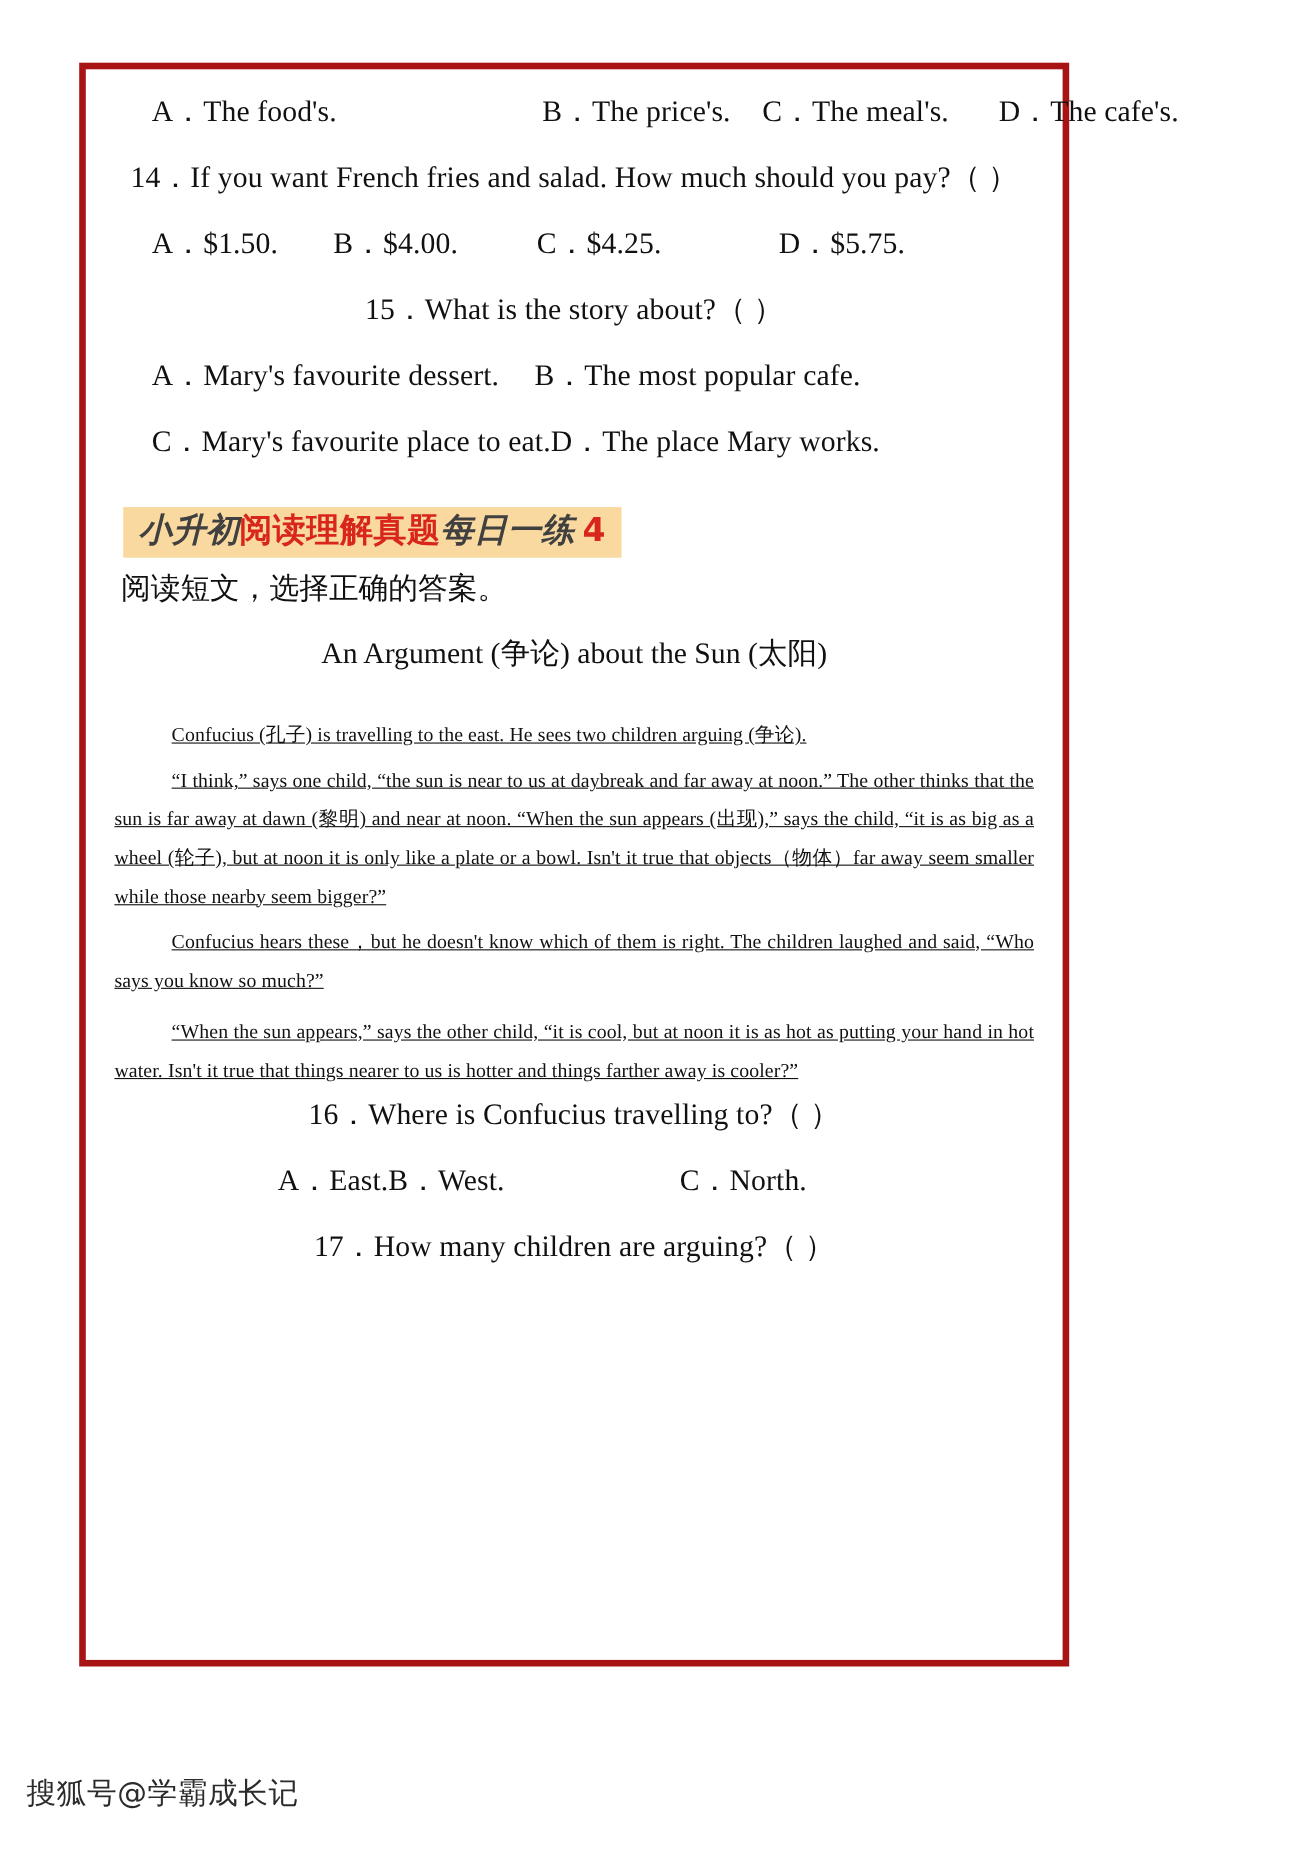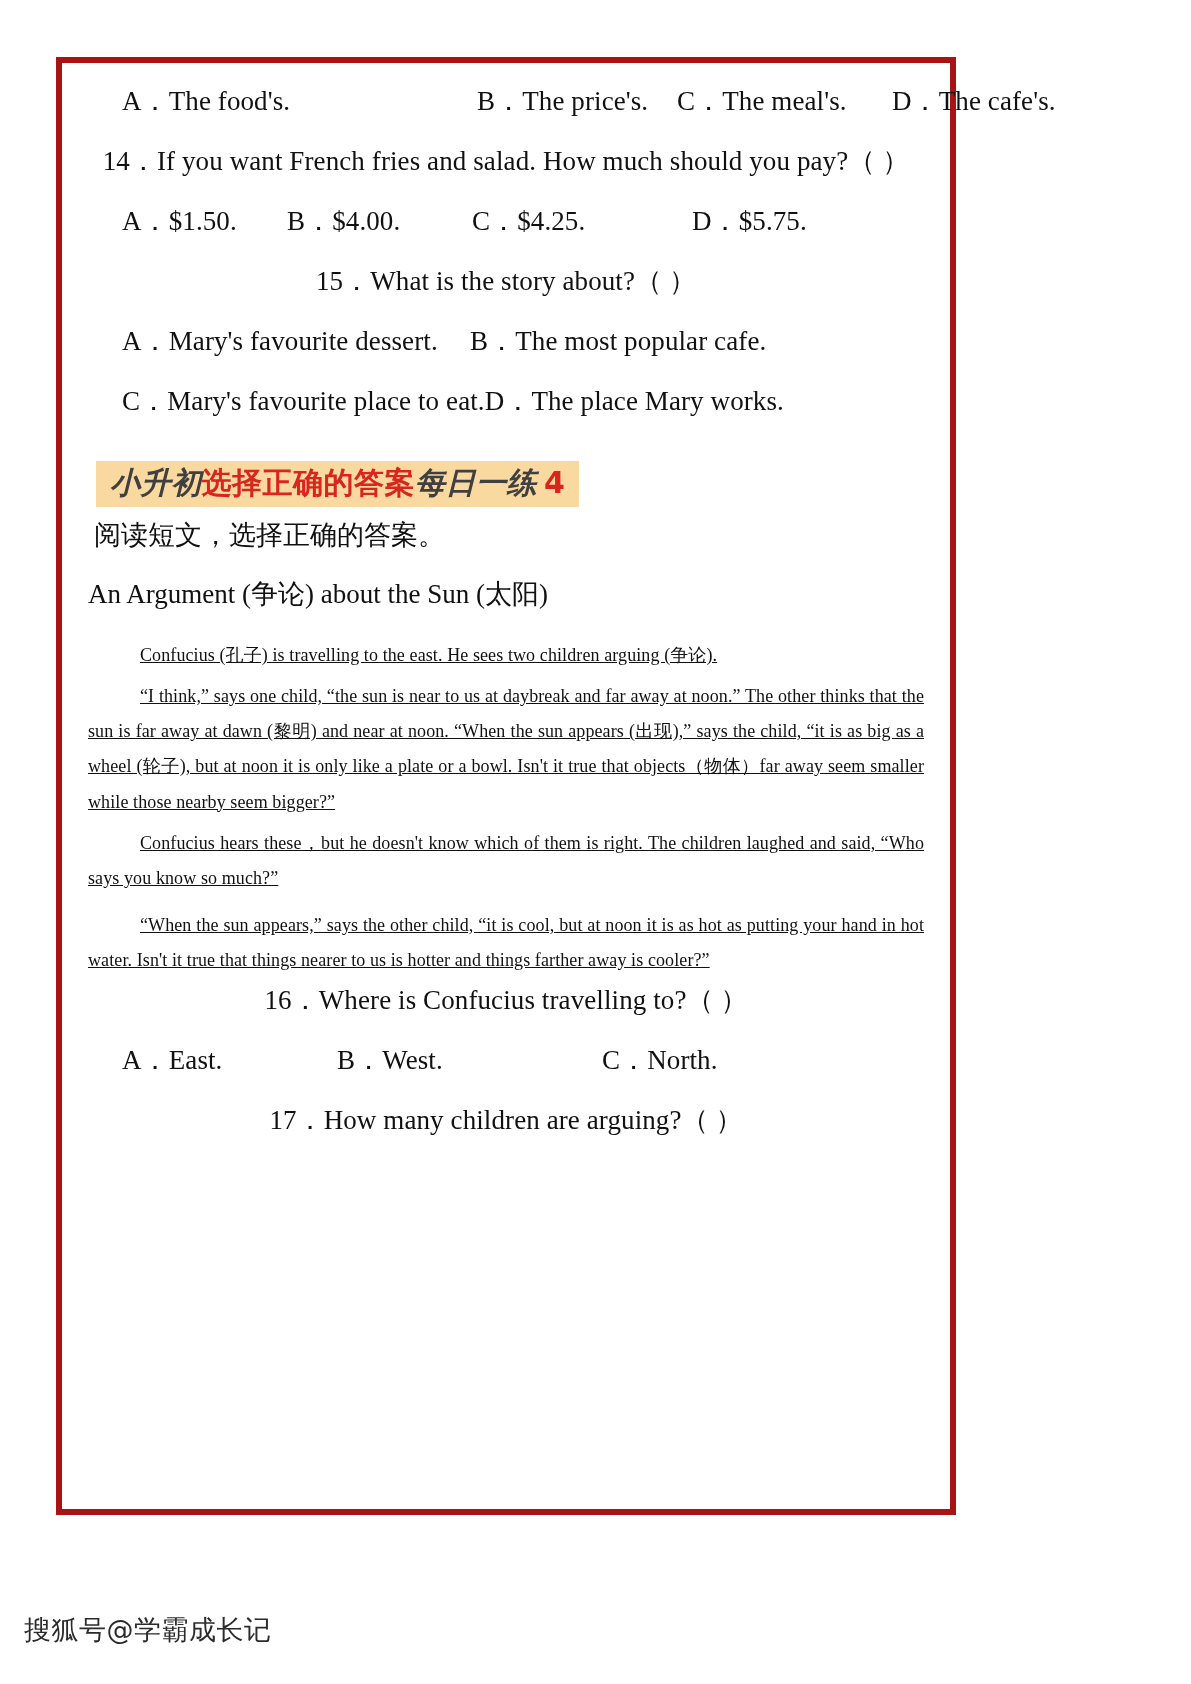--- a/index.html
+++ b/index.html
@@ -12,21 +12,21 @@
     height: 1684px;
     position: relative;
     font-family: "Liberation Serif", "DejaVu Serif", serif;
     color: #111111;
     overflow: hidden;
   }
 
   
   #exam-frame {
     position: absolute;
-    left: 56px;
+    left: 72px;
     top: 57px;
     width: 900px;
     height: 1458px;
     border: 6px solid #A81414;
     box-sizing: border-box;
     background: #ffffff;
   }
 
   #frame-inner {
     padding: 22px 26px 0 26px;
@@ -60,21 +60,21 @@
   .row-optA-13 .o1 { width: 355px; }
   .row-optA-13 .o2 { width: 200px; }
   .row-optA-13 .o3 { width: 215px; }
 
   .row-opt-14 .o1 { width: 165px; }
   .row-opt-14 .o2 { width: 185px; }
   .row-opt-14 .o3 { width: 220px; }
 
   .row-opt-15a .o1 { width: 348px; }
 
-  .row-opt-16 .o1 { width: 215px; }
+  .row-opt-16 .o1 { width: 215px; text-align: right; }
   .row-opt-16 .o2 { width: 265px; }
 
   
   #section-banner {
     display: inline-block;
     background: #FAD9A0;
     padding: 7px 14px 9px 14px;
     margin: 16px 0 12px 8px;
     font-family: "DejaVu Sans", "Liberation Sans", sans-serif;
     font-weight: bold;
@@ -90,24 +90,24 @@
   
   .cn-instruction {
     font-size: 27px;
     line-height: 1.25;
     margin: 0 0 26px 6px;
     white-space: nowrap;
   }
 
   
   .passage-title {
-    text-align: left;
+    text-align: center;
     font-size: 27px;
     line-height: 1.25;
-    margin: 0 0 26px 0;
+    margin: 0 0 39px 0;
     white-space: nowrap;
   }
   .passage-p {
     font-size: 18px;
     line-height: 1.95;
     margin: 0 0 6px 0;
     text-align: justify;
     text-justify: inter-word;
     text-indent: 52px;
     letter-spacing: 0.1px;
@@ -148,21 +148,21 @@
     <div class="q-line">15．What is the story about?（ ）</div>
     <div class="opt-line row-opt-15a">
       <span class="opt o1">A．Mary's favourite dessert.</span><span class="opt o2">B．The most popular cafe.</span>
     </div>
     <div class="opt-line">
       <span class="opt">C．Mary's favourite place to eat.</span><span class="opt">D．The place Mary works.</span>
     </div>
 
     
     <div id="section-banner">
-      <span class="blk">小升初</span><span class="red">选择正确的答案</span><span class="blk">每日一练</span><span class="num">4</span>
+      <span class="blk">小升初</span><span class="red">阅读理解真题</span><span class="blk">每日一练</span><span class="num">4</span>
     </div>
 
     
     <div class="cn-instruction">阅读短文，选择正确的答案。</div>
 
     
     <div class="passage-title">An Argument (争论) about the Sun (太阳)</div>
 
     <div class="passage-p">Confucius (孔子) is travelling to the east. He sees two children arguing (争论).</div>
     <div class="passage-p">“I think,” says one child, “the sun is near to us at daybreak and far away at noon.” The other thinks that the sun is far away at dawn (黎明) and near at noon. “When the sun appears (出现),” says the child, “it is as big as a wheel (轮子), but at noon it is only like a plate or a bowl. Isn't it true that objects（物体）far away seem smaller while those nearby seem bigger?”</div>

